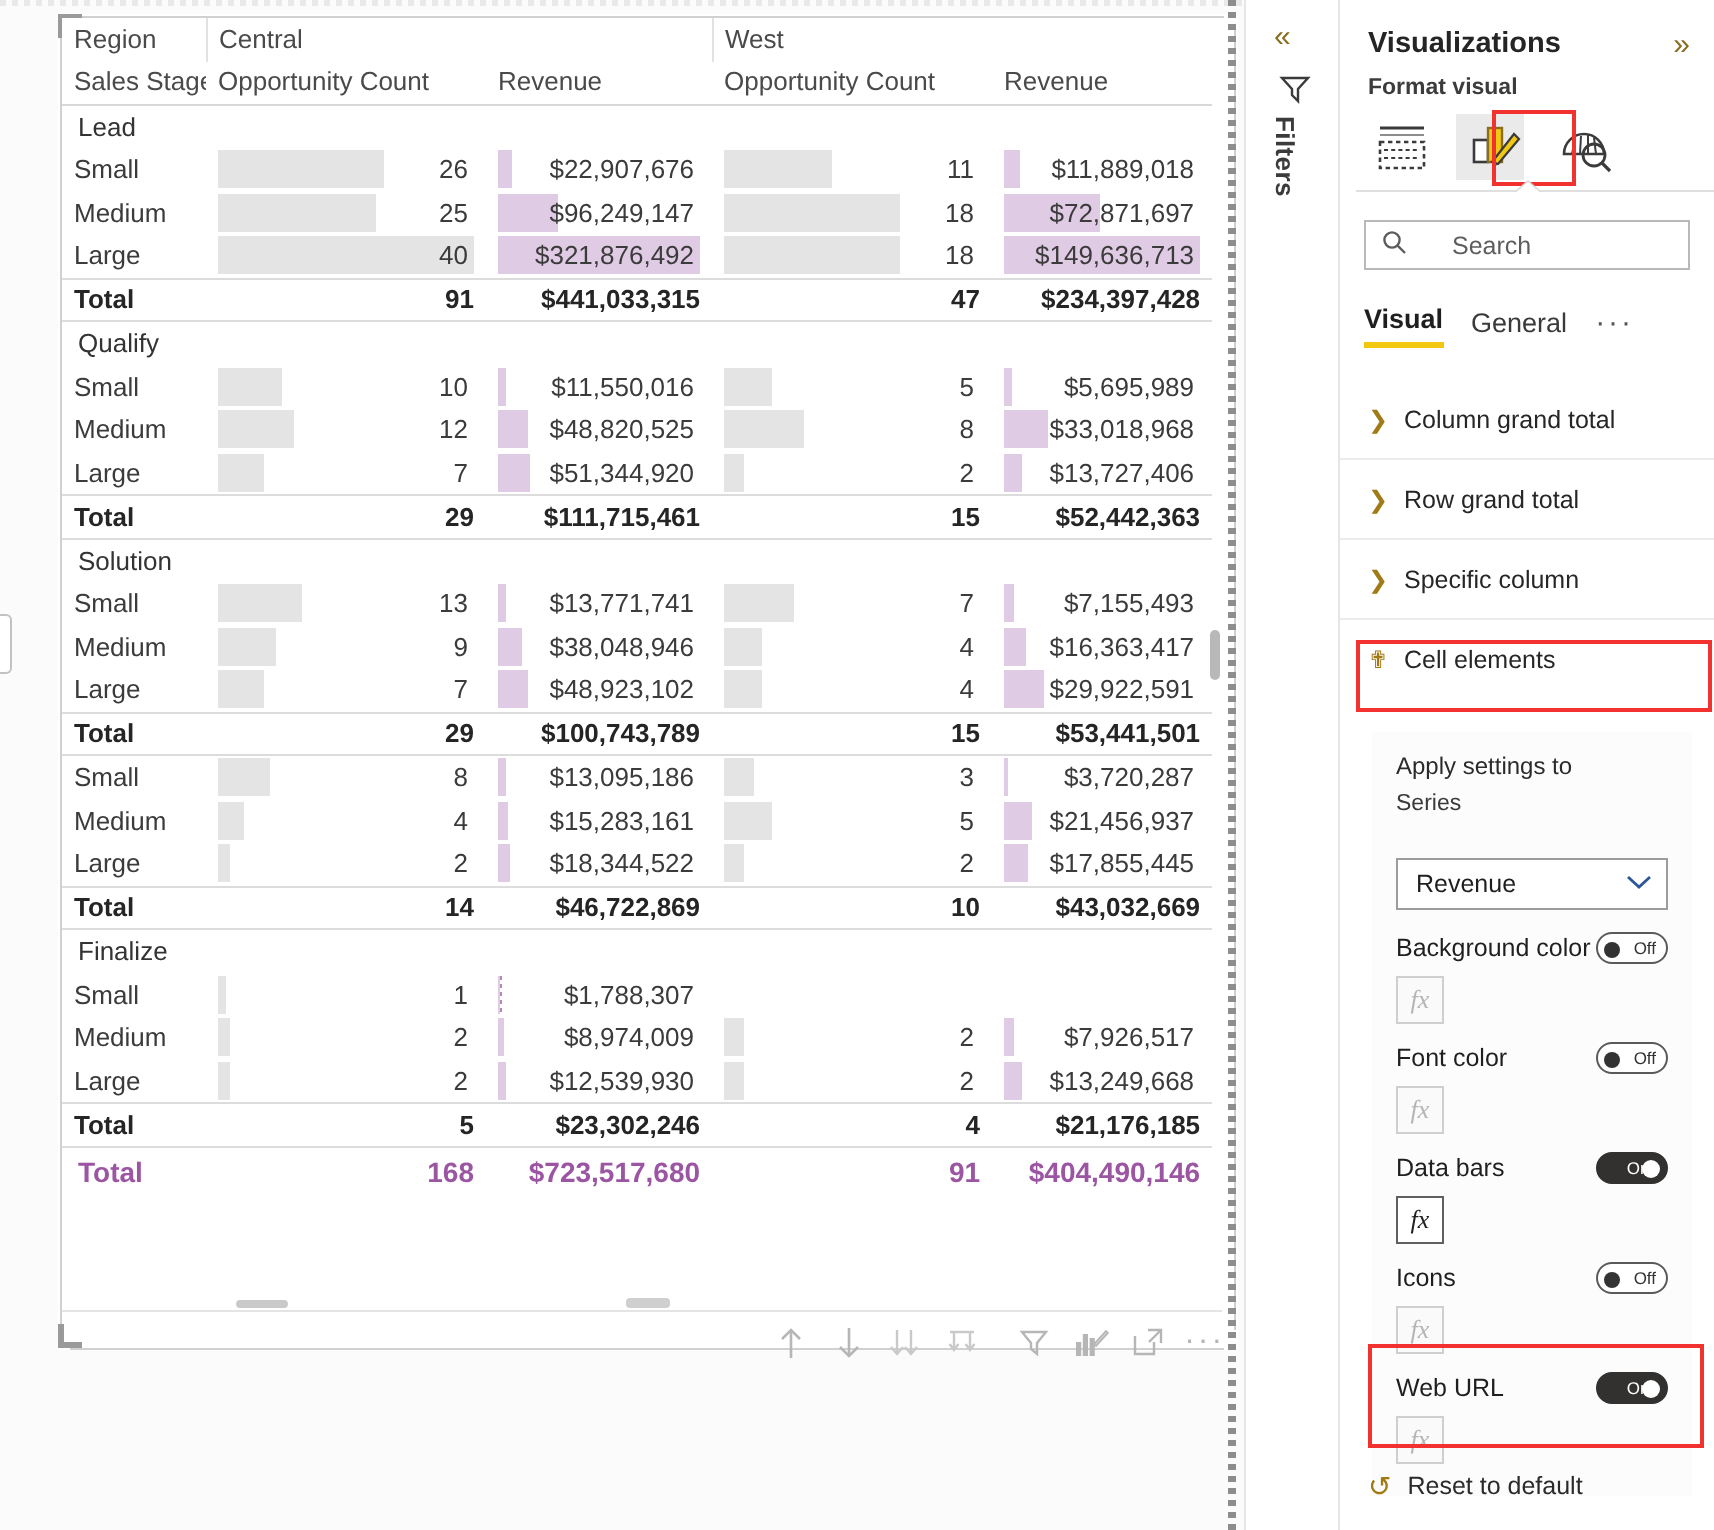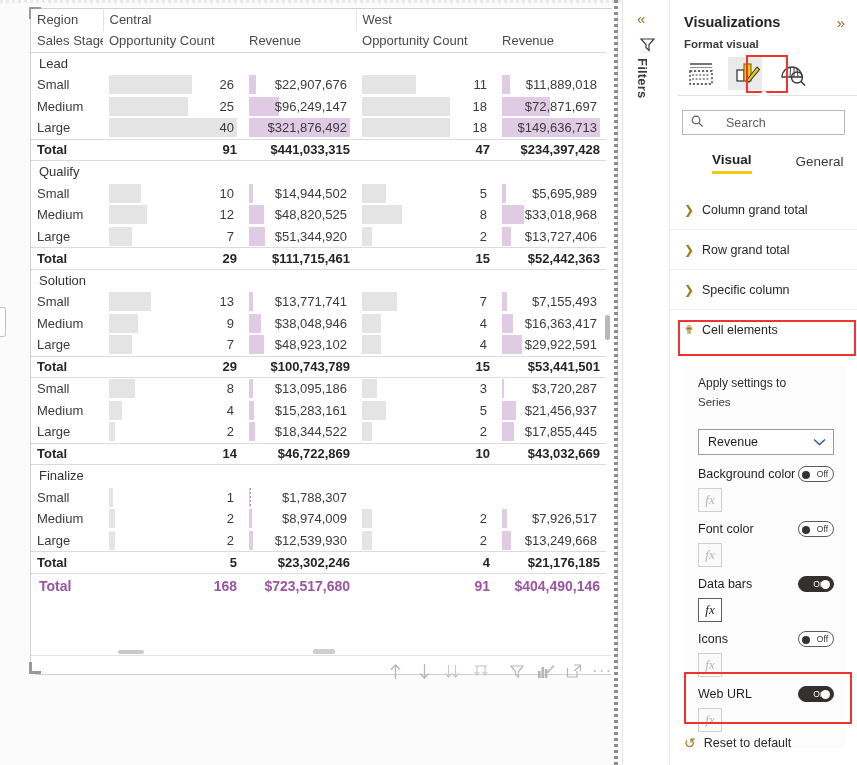--- a/index.html
+++ b/index.html
@@ -184,21 +184,21 @@
   }
 
   #search-box {
     position: absolute; left: 12px; top: 110px; width: 163px; height: 25px;
     border: 1px solid #b9b9b9; background: #fff;
     display: flex; align-items: center; gap: 22px; padding-left: 8px;
     font-size: 12.5px; color: #5d5d5d;
   }
 
   #tabs { position: absolute; left: 12px; top: 152px; display: flex; align-items: center; gap: 14px; }
-  .tab { font-size: 13.5px; color: #3a3a3a; padding-bottom: 4px; margin-left: 30px; }
+  .tab { font-size: 13.5px; color: #3a3a3a; padding-bottom: 4px; }
   .tab.active { font-weight: bold; color: #1f1f1f; border-bottom: 3px solid #f2c811; }
   .tab-more { font-size: 15px; color: #555; letter-spacing: 1.5px; padding-bottom: 4px;}
 
   #sections { position: absolute; left: 0px; top: 190px; width: 187px; }
   .section-row {
     height: 40px; display: flex; align-items: center; gap: 8px;
     padding-left: 14px; border-bottom: 1px solid #ededed;
     font-size: 12.5px; color: #262626; background:#fff;
   }
   .chev { color: #a07a14; font-size: 12px; width: 10px; display:inline-block;}
@@ -425,21 +425,21 @@
                 <div class="cellwrap">
                   <div class="axis"></div>
                   <div class="bar gray" style="width:25%"></div>
                   <div class="val">10</div>
                 </div>
               </td>
               <td class="vline num">
                 <div class="cellwrap">
                   <div class="axis purple"></div>
                   <div class="bar purple" style="width:4%"></div>
-                  <div class="val">$14,944,502</div>
+                  <div class="val">$11,550,016</div>
                 </div>
               </td>
               <td class="vline num">
                 <div class="cellwrap">
                   <div class="axis"></div>
                   <div class="bar gray" style="width:19%"></div>
                   <div class="val">5</div>
                 </div>
               </td>
               <td class="vline num">

